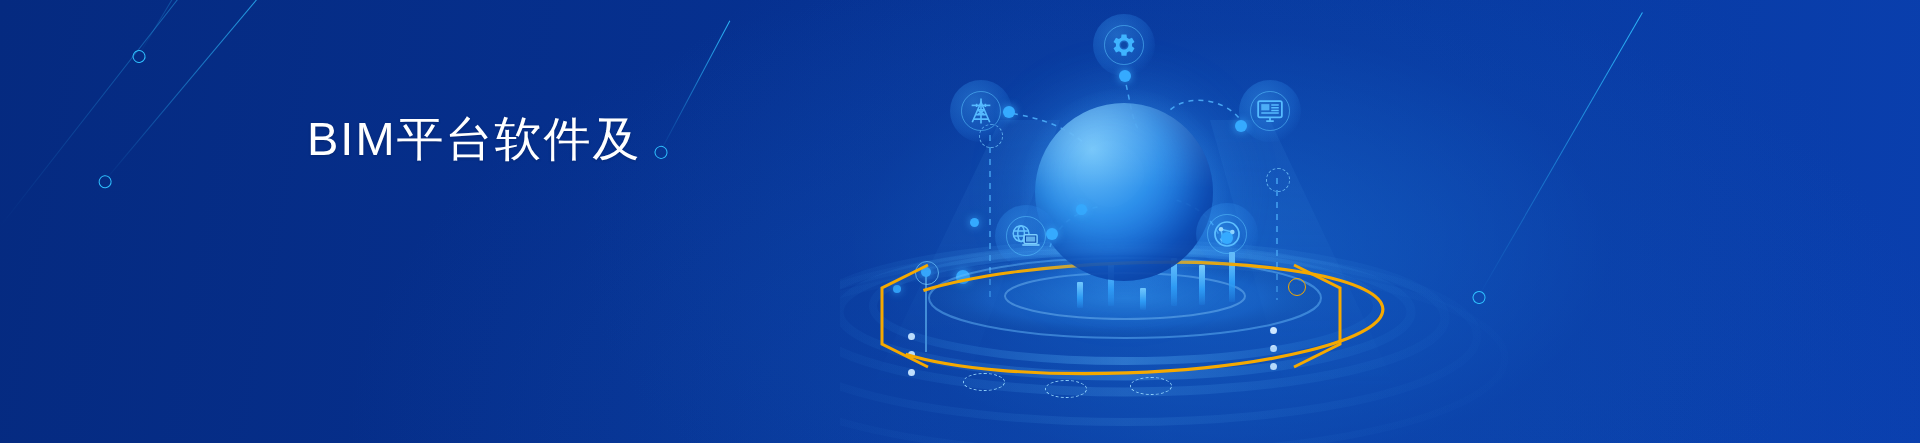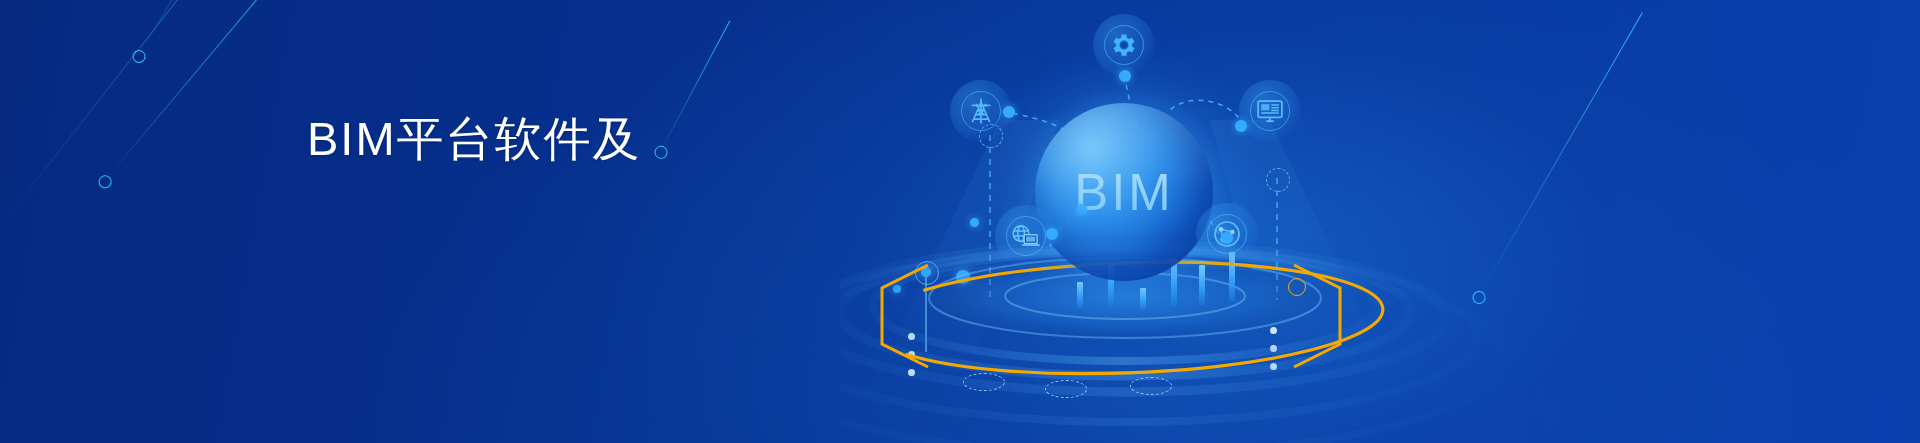--- a/index.html
+++ b/index.html
@@ -240,21 +240,20 @@
     <svg class="bracket" style="left:450px;top:262px;" width="56" height="108" viewBox="0 0 56 108">
       <polyline points="4,3 50,26 50,82 4,105" fill="none" stroke="#f5a900" stroke-width="3"></polyline>
     </svg>
 
     <div class="ring-o" style="left:448px;top:278px;width:16px;height:16px;border-color:#f5a900;"></div>
 
     <div id="sphere-halo"></div>
     <div id="sphere">
       <div class="gloss"></div>
     </div>
-    <div id="bim-word">BIM</div>
 
     <div class="bubble" style="left:253px;top:14px;width:62px;height:62px;">
       <div class="ring"></div>
       <svg width="30" height="30" viewBox="0 0 24 24">
         <path fill="#3fb4ff" d="M19.4 13a7.6 7.6 0 0 0 0-2l2-1.5-2-3.4-2.4 1a7.7 7.7 0 0 0-1.7-1L15 3.5h-4l-.3 2.6c-.6.2-1.2.6-1.7 1l-2.4-1-2 3.4L6.6 11a7.6 7.6 0 0 0 0 2l-2 1.5 2 3.4 2.4-1c.5.4 1.1.8 1.7 1l.3 2.6h4l.3-2.6c.6-.2 1.2-.6 1.7-1l2.4 1 2-3.4-2-1.5zM13 15.6A3.6 3.6 0 1 1 13 8.4a3.6 3.6 0 0 1 0 7.2z" transform="translate(-1,0)"></path>
         <circle cx="12" cy="12" r="2.4" fill="#0d49a8"></circle>
       </svg>
     </div>
     <div class="node-dot" style="left:279px;top:70px;width:12px;height:12px;"></div>
 

